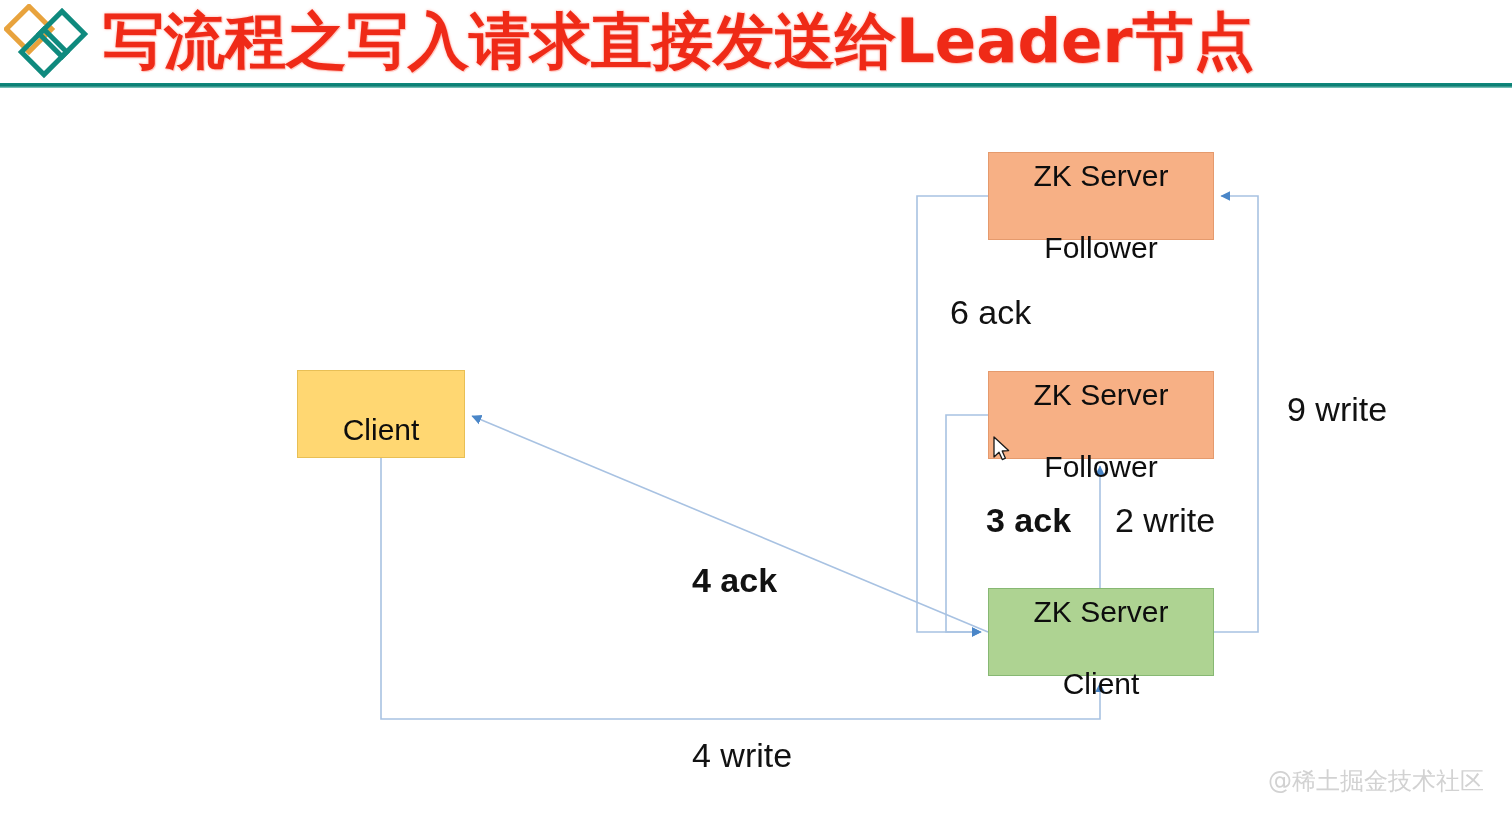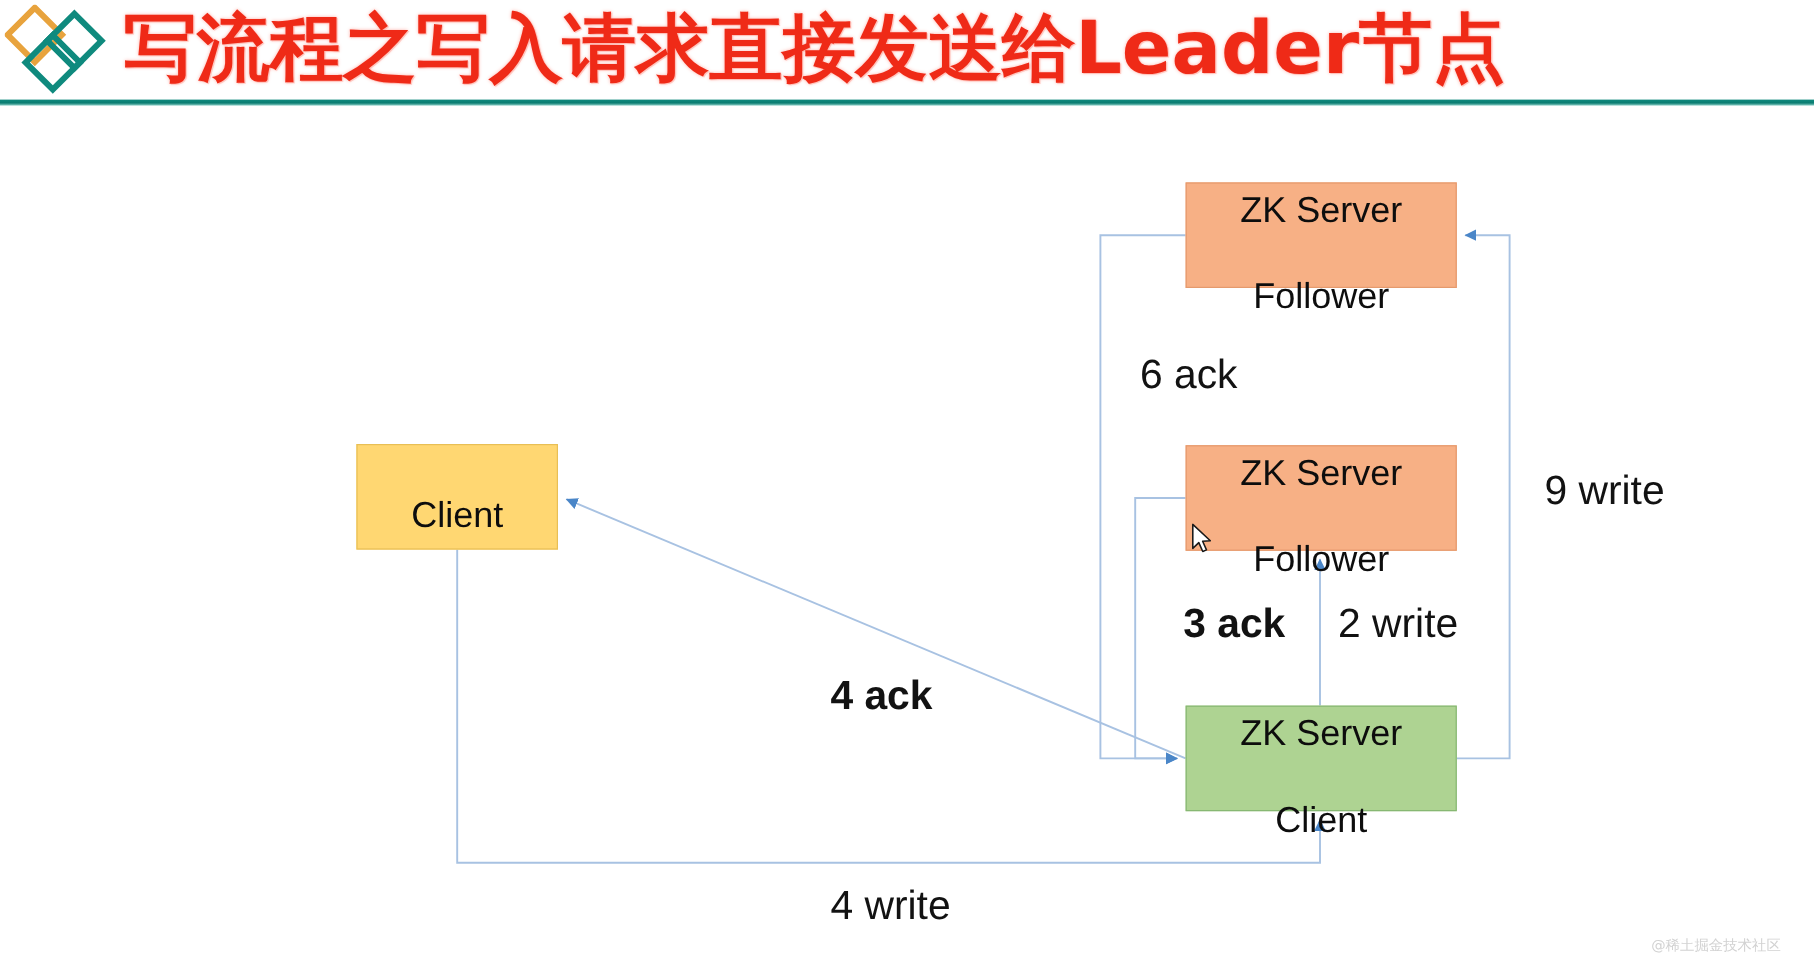--- a/index.html
+++ b/index.html
@@ -109,21 +109,21 @@
     position: absolute;
     width: 22px;
     height: 30px;
   }
 
   
   #watermark {
     position: absolute;
     right: 28px;
     bottom: 18px;
-    font-size: 12px;
+    font-size: 24px;
     color: #d2d2d2;
     white-space: nowrap;
     font-family: "DejaVu Sans", "Liberation Sans", sans-serif;
   }
 </style>
 </head>
 <body>
 
 <div id="slide">
 

